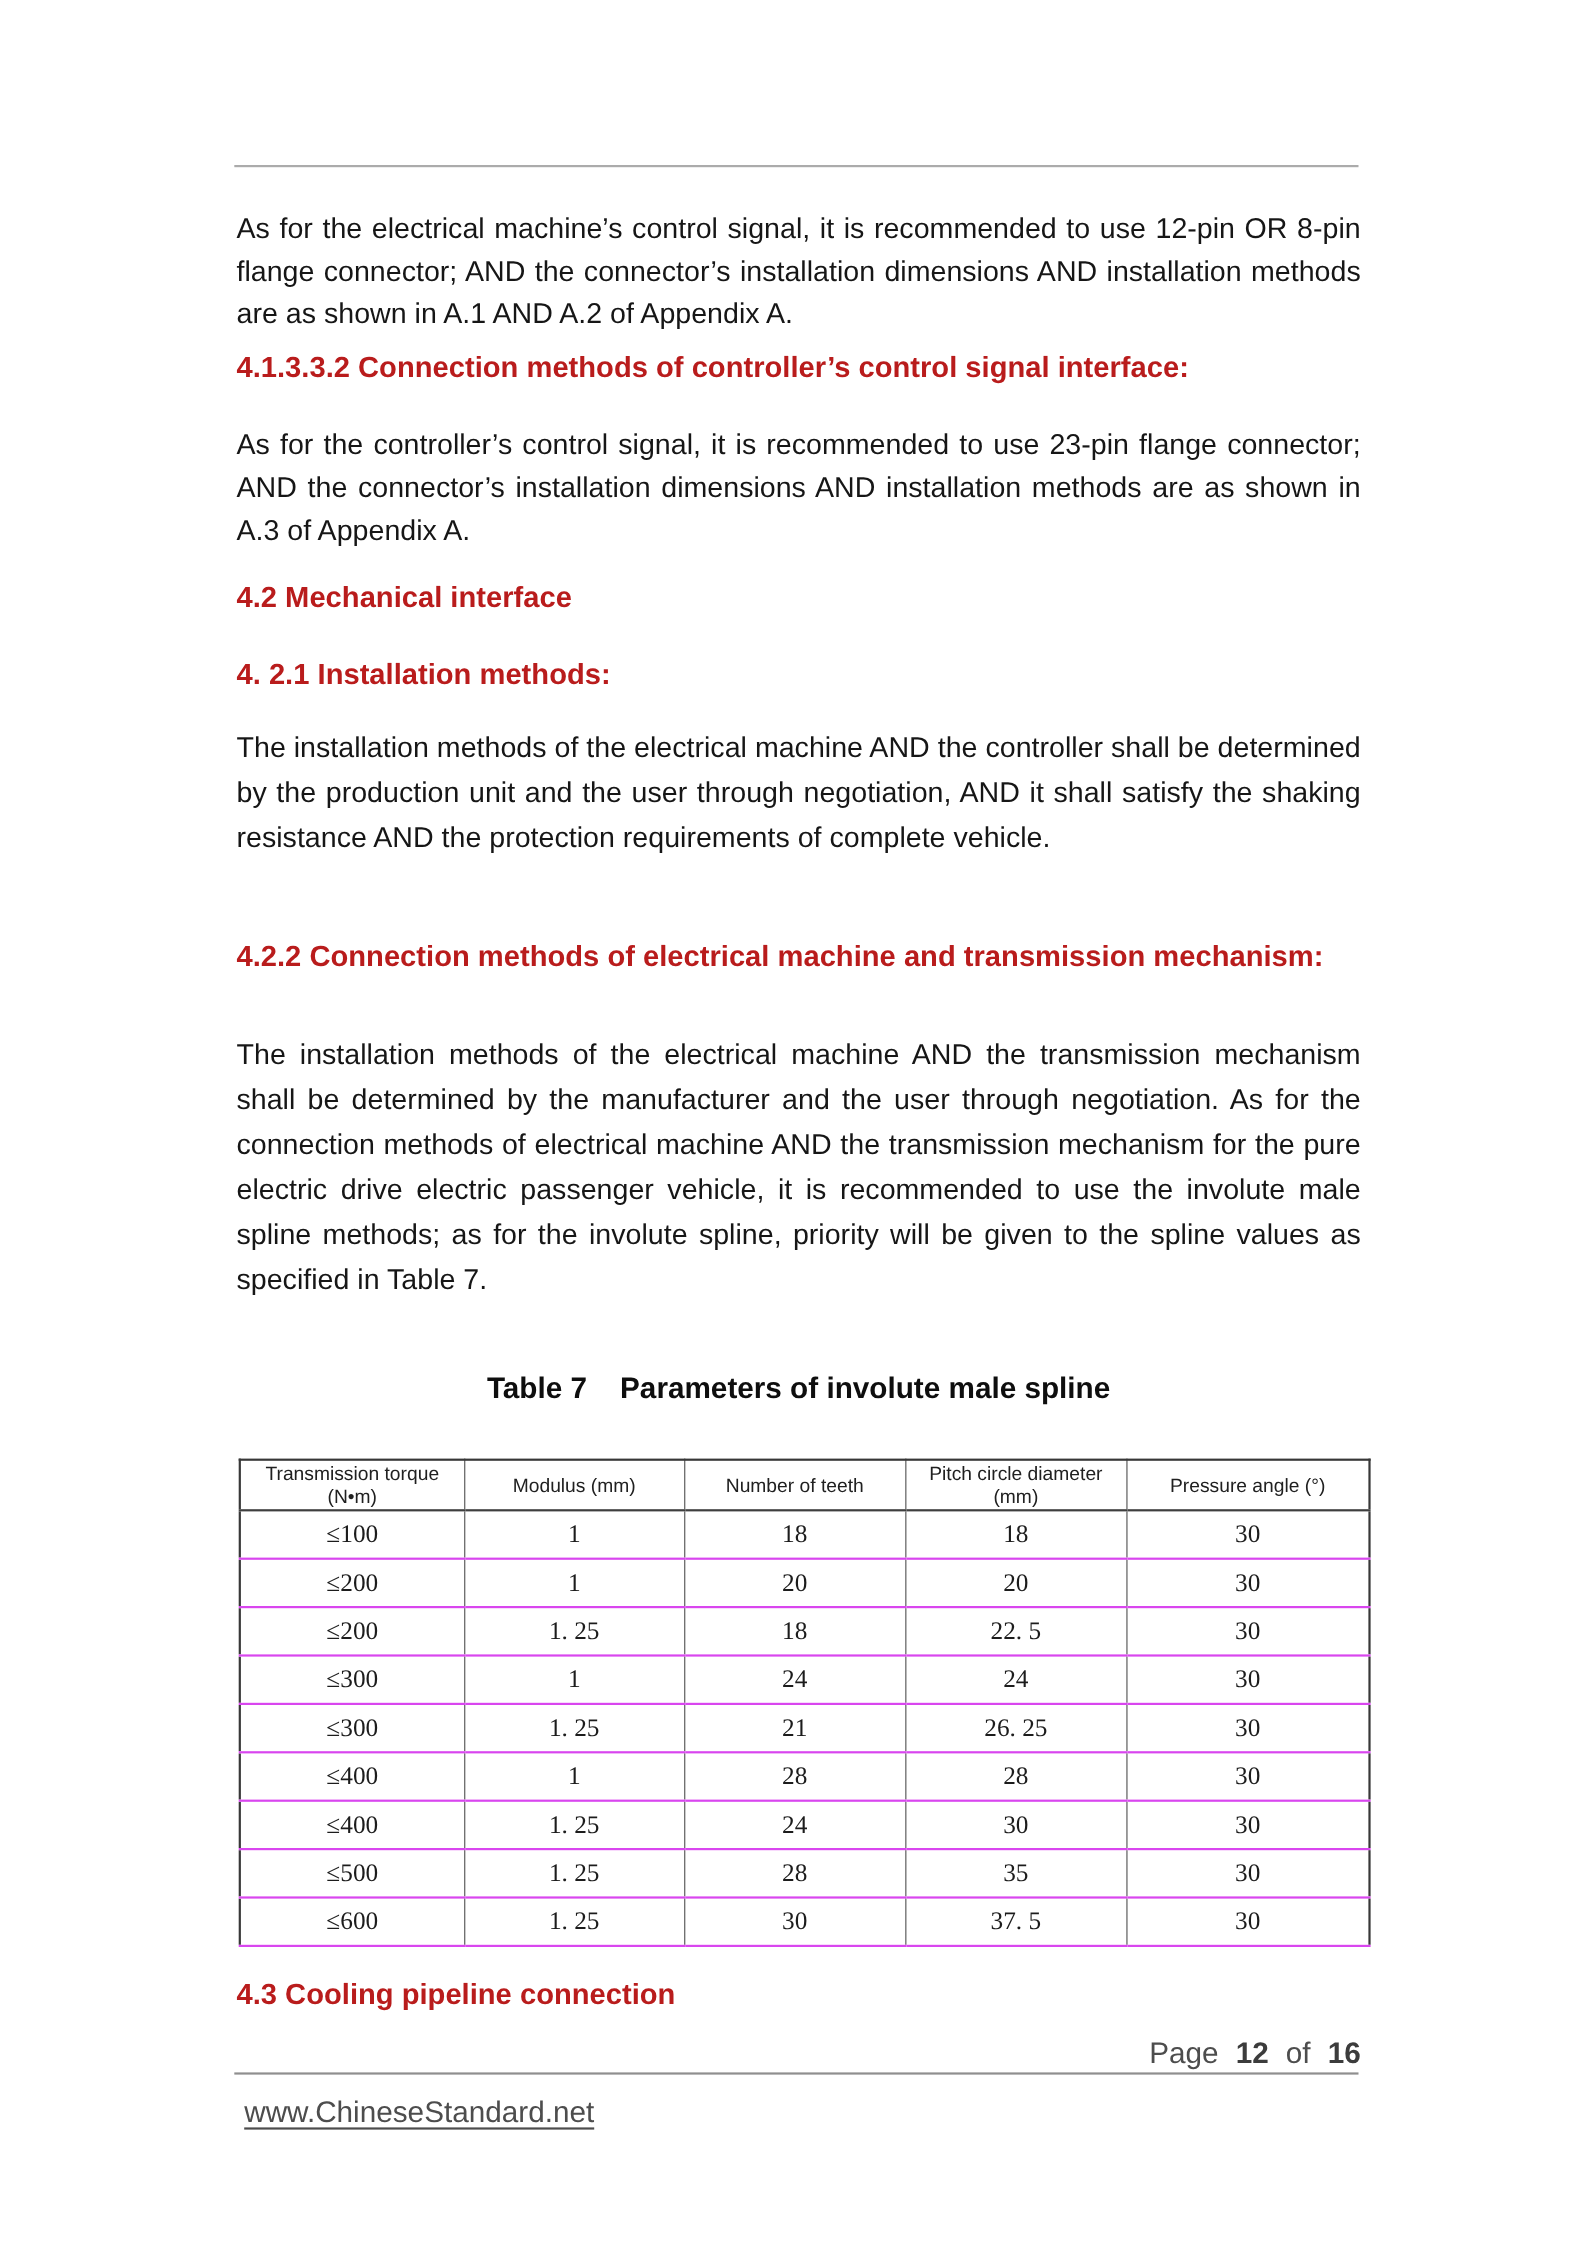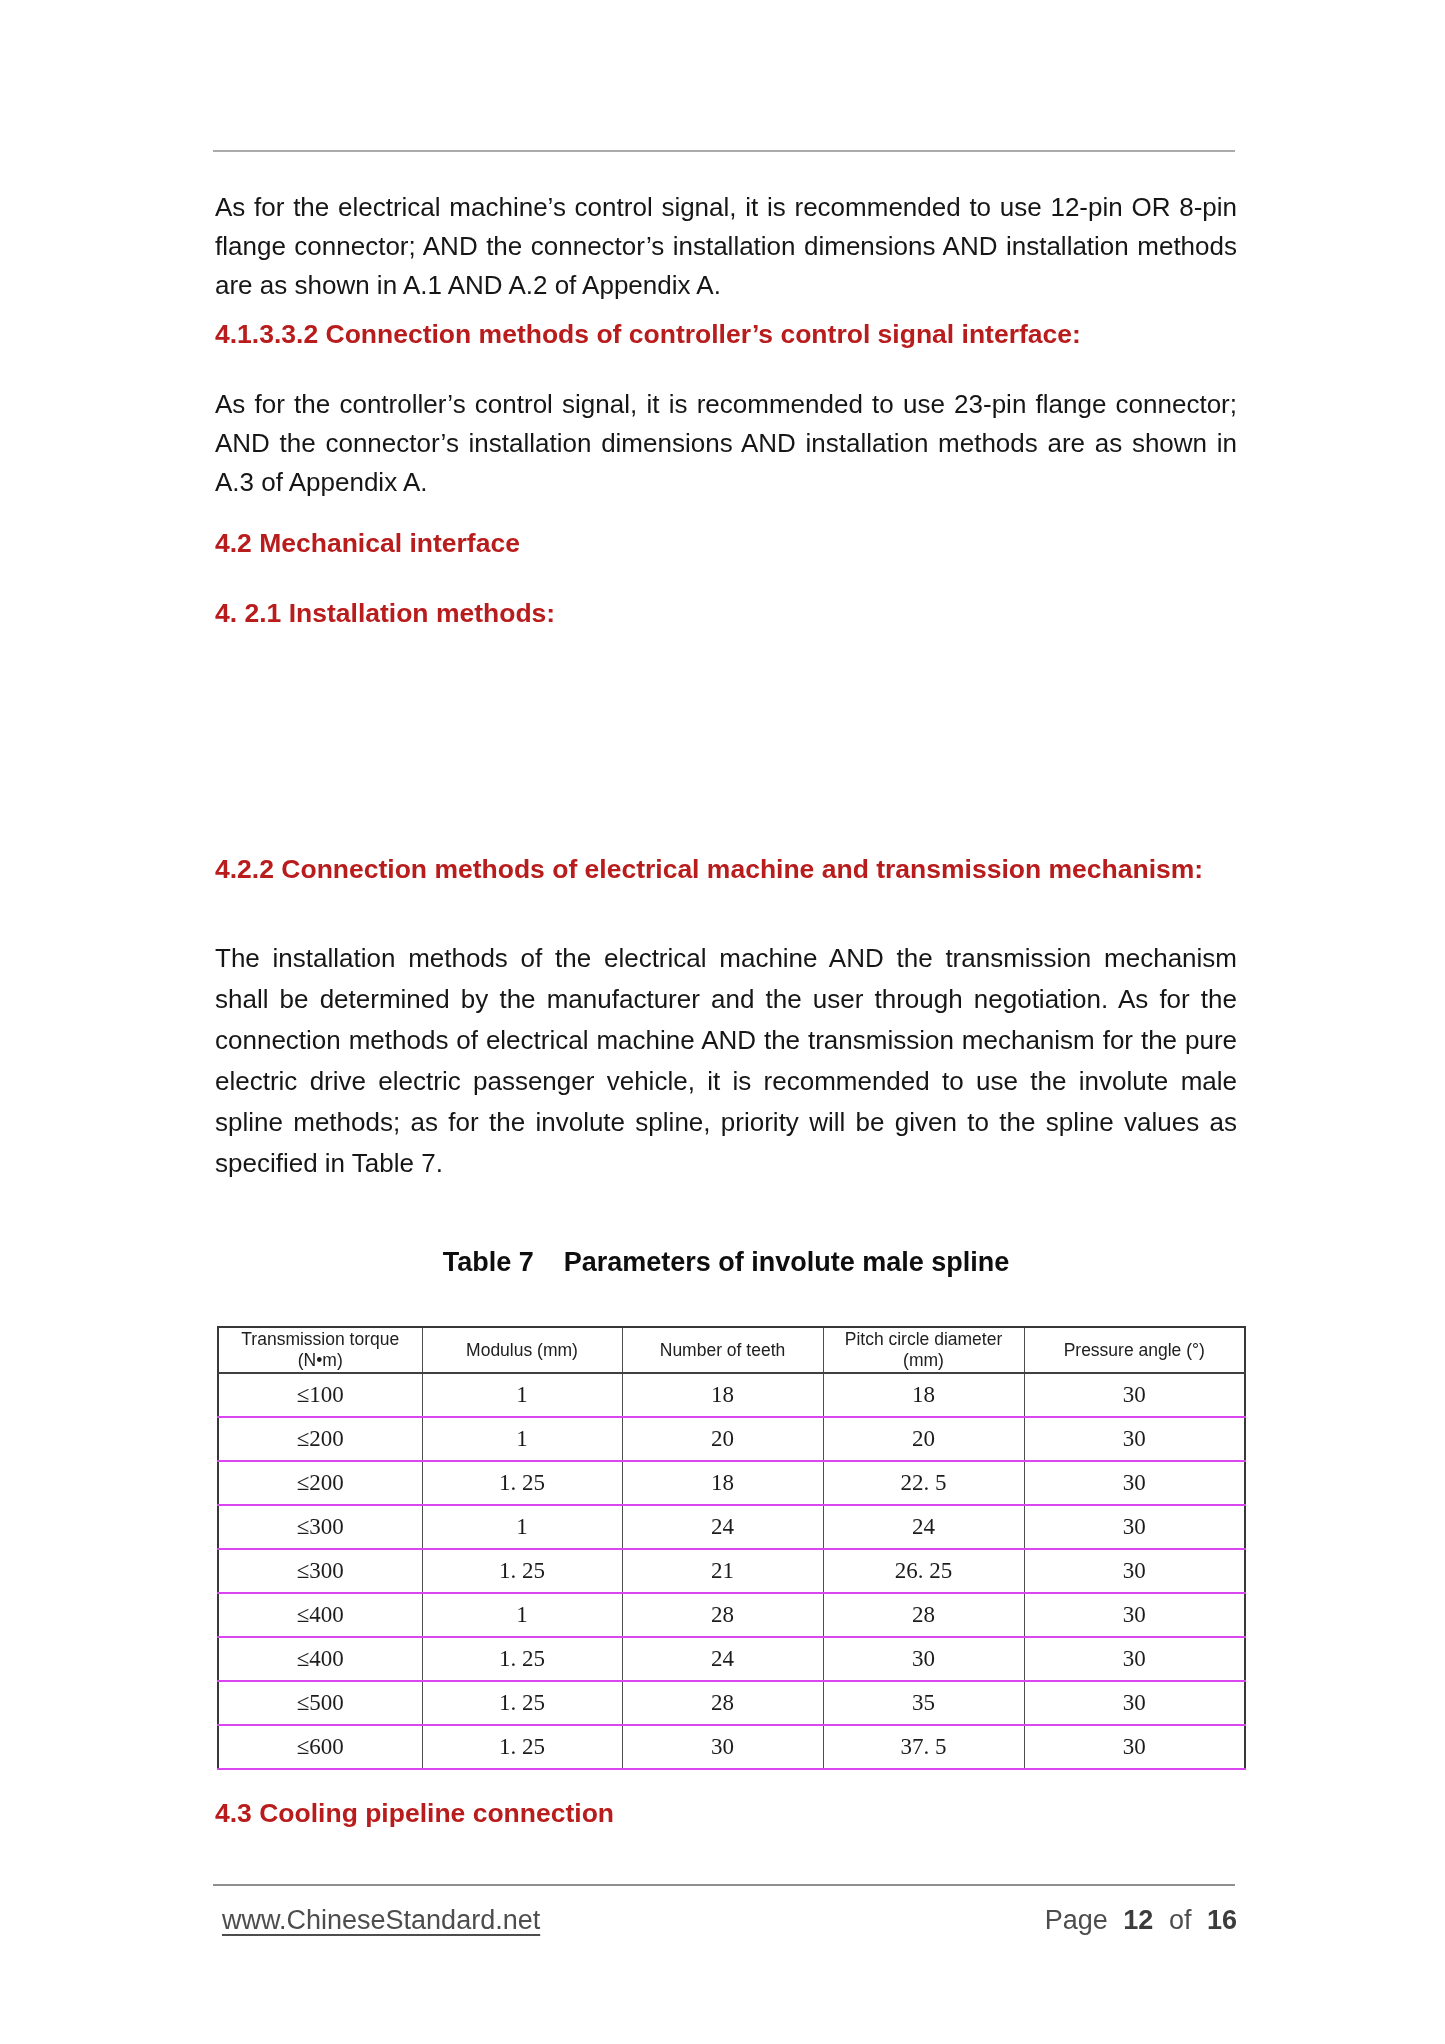--- a/index.html
+++ b/index.html
@@ -45,41 +45,42 @@
   }
   table.spline tbody td {
     height:42px; font-family:"Liberation Serif","DejaVu Serif",serif;
     font-size:23px; color:#1c1c1c; border-bottom:2px solid #d946ef;
   }
 
   .footer-link {
     left:222px; top:1905px; font-size:27px; color:#4d4d4d;
     text-decoration:underline; text-decoration-thickness:2px; text-underline-offset:5px;
   }
-  .footer-page { top:1905px; text-align:right; font-size:27px; color:#4d4d4d; }
+  .footer-page { top:1851px; text-align:right; font-size:27px; color:#4d4d4d; }
   .footer-page > * + * { margin-left:8px; }
   .footer-page b { font-weight:bold; color:#3c3c3c; }
 </style>
 </head>
 <body>
 
 <div class="page">
 
   <div class="abs rule rule-top"></div>
 
   <div class="abs col body-text" style="top:188px">As for the electrical machine’s control signal, it is recommended to use 12-pin OR 8-pin flange connector; AND the connector’s installation dimensions AND installation methods are as shown in A.1 AND A.2 of Appendix A.</div>
 
   <div class="abs col heading" style="top:318px">4.1.3.3.2 Connection methods of controller’s control signal interface:</div>
 
   <div class="abs col body-text" style="top:385px">As for the controller’s control signal, it is recommended to use 23-pin flange connector; AND the connector’s installation dimensions AND installation methods are as shown in A.3 of Appendix A.</div>
 
   <div class="abs col heading" style="top:527px">4.2 Mechanical interface</div>
 
   <div class="abs col heading" style="top:597px">4. 2.1 Installation methods:</div>
 
+  <div class="abs col body-text lh41" style="top:659px">The installation methods of the electrical machine AND the controller shall be determined by the production unit and the user through negotiation, AND it shall satisfy the shaking resistance AND the protection requirements of complete vehicle.</div>
 
   <div class="abs col heading heading-wrap" style="top:847px">4.2.2 Connection methods of electrical machine and transmission mechanism:</div>
 
   <div class="abs col body-text lh41" style="top:938px">The installation methods of the electrical machine AND the transmission mechanism shall be determined by the manufacturer and the user through negotiation. As for the connection methods of electrical machine AND the transmission mechanism for the pure electric drive electric passenger vehicle, it is recommended to use the involute male spline methods; as for the involute spline, priority will be given to the spline values as specified in Table 7.</div>
 
   <div class="abs col table-title">
     <span>Table 7</span><span>Parameters of involute male spline</span>
   </div>
 
   <table class="abs spline">

